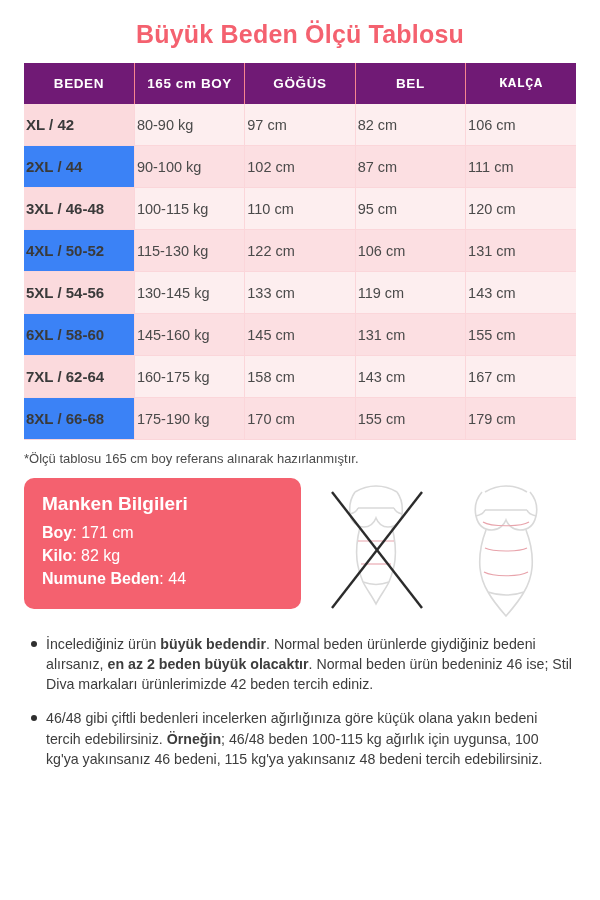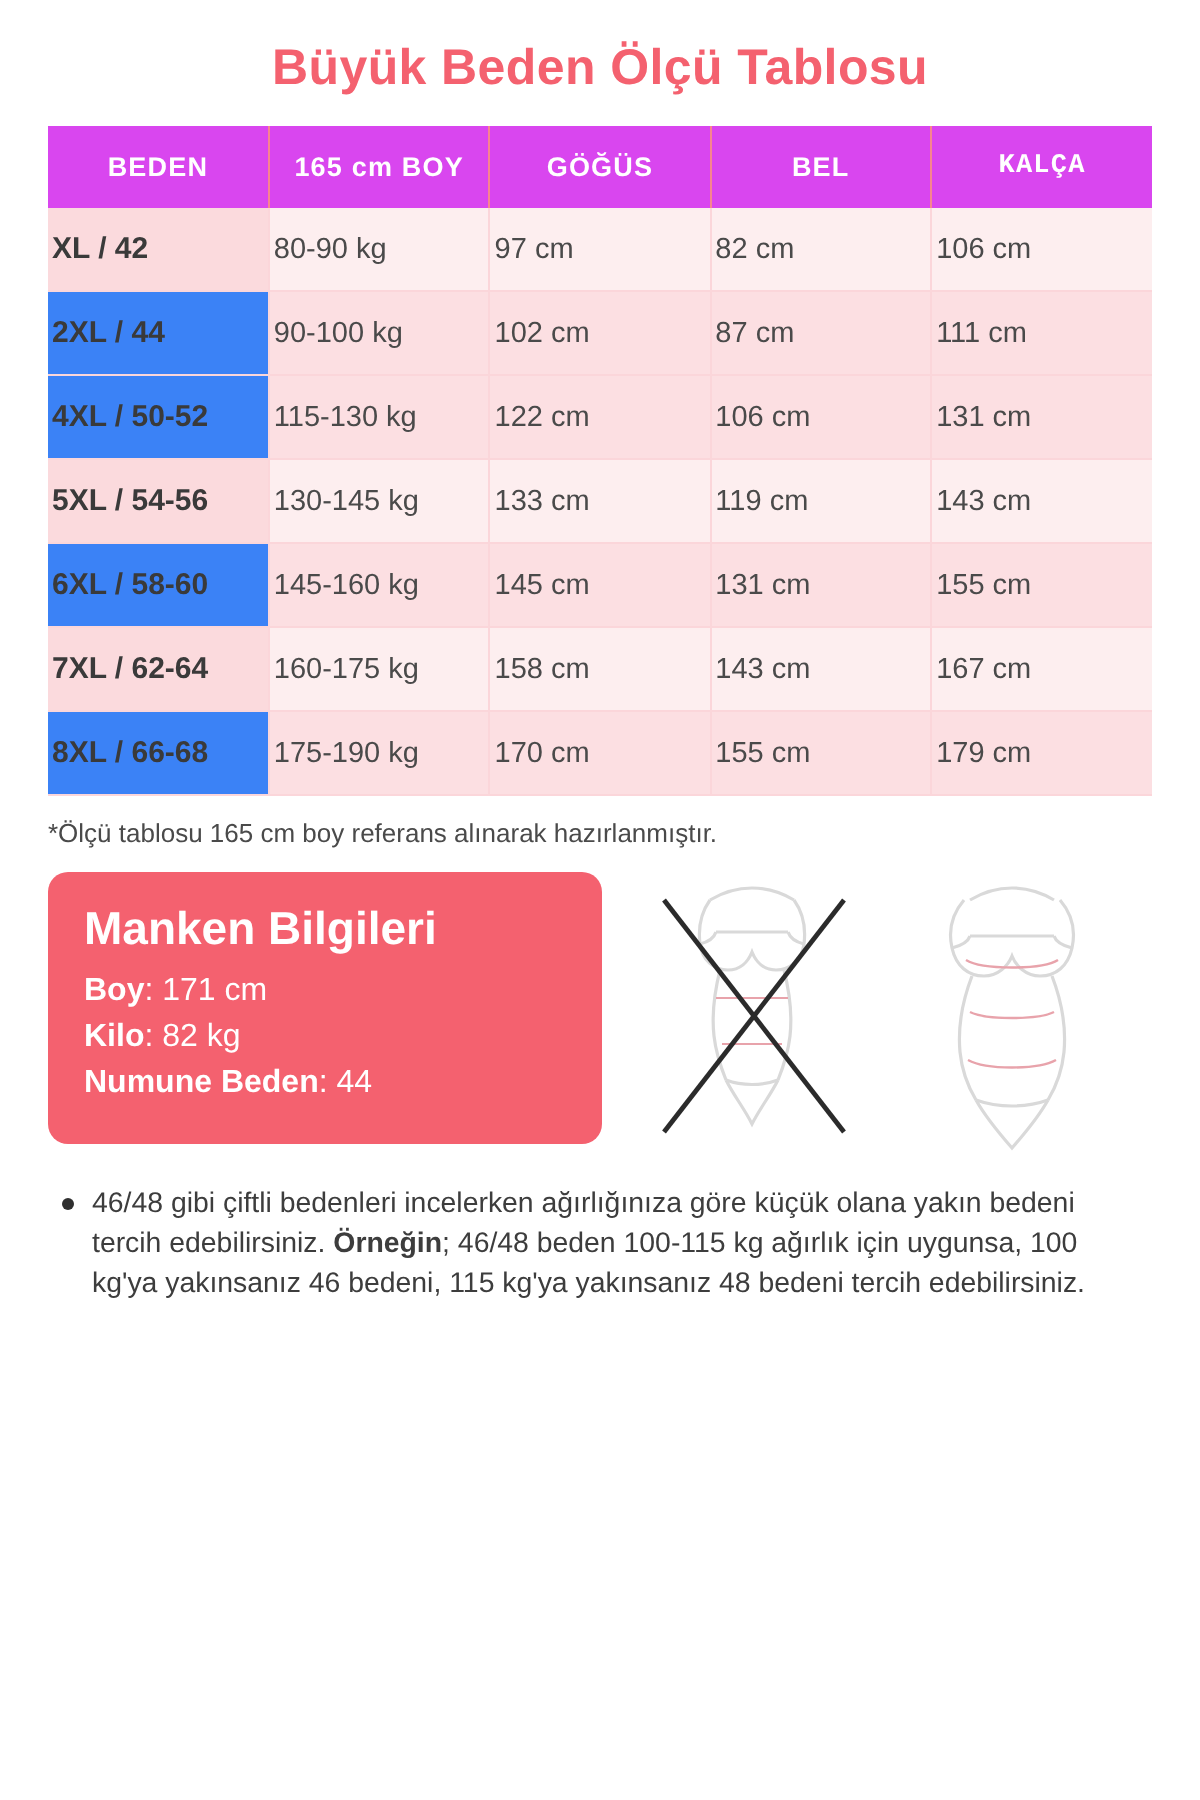--- a/index.html
+++ b/index.html
@@ -28,21 +28,21 @@
     color: #f4616f;
     letter-spacing: 0.2px;
     margin: 20px 0 14px 0;
   }
   table.size-table {
     width: 552px;
     border-collapse: collapse;
     table-layout: fixed;
   }
   table.size-table th {
-    background: #d946ef;
+    background: #701a75;
     color: #ffffff;
     font-size: 13.5px;
     font-weight: bold;
     letter-spacing: 0.6px;
     padding: 13px 2px;
     text-align: center;
     border-right: 1px solid #f8848f;
   }
   table.size-table th:last-child { border-right: none; font-family: Liberation Mono, monospace; }
   table.size-table td {
@@ -76,21 +76,21 @@
   .model-card {
     background: #f4616f;
     border-radius: 10px;
     color: #ffffff;
     padding: 15px 18px 16px 18px;
     width: 277px;
     flex: none;
   }
   .model-card h3 {
     margin: 0 0 9px 0;
-    font-size: 23px;
+    font-size: 19px;
     font-weight: bold;
   }
   .model-card .line {
     font-size: 16px;
     margin: 5px 0;
     font-weight: normal;
   }
   .model-card .line b { font-weight: bold; text-align: center; }
   .figures {
     flex: 1;
@@ -148,20 +148,27 @@
         <td>82 cm</td>
         <td>106 cm</td>
       </tr>
       <tr class="row-even">
         <td class="col-beden">2XL / 44</td>
         <td>90-100 kg</td>
         <td>102 cm</td>
         <td>87 cm</td>
         <td>111 cm</td>
       </tr>
+      <tr class="row-odd">
+        <td class="col-beden">3XL / 46-48</td>
+        <td>100-115 kg</td>
+        <td>110 cm</td>
+        <td>95 cm</td>
+        <td>120 cm</td>
+      </tr>
       <tr class="row-even">
         <td class="col-beden">4XL / 50-52</td>
         <td>115-130 kg</td>
         <td>122 cm</td>
         <td>106 cm</td>
         <td>131 cm</td>
       </tr>
       <tr class="row-odd">
         <td class="col-beden">5XL / 54-56</td>
         <td>130-145 kg</td>
@@ -235,16 +242,17 @@
         <g fill="none" stroke="#e8a3ab" stroke-width="1.2">
           <path d="M39 44 c8 5 38 5 46 0"></path>
           <path d="M41 70 c8 4 34 4 42 0"></path>
           <path d="M40 94 c9 5 35 5 44 0"></path>
         </g>
       </svg>
     </div>
   </div>
 
   <ul class="bullets">
+    <li><span>İncelediğiniz ürün <b>büyük bedendir</b>. Normal beden ürünlerde giydiğiniz bedeni alırsanız, <b>en az 2 beden büyük olacaktır</b>. Normal beden ürün bedeniniz 46 ise; Stil Diva markaları ürünlerimizde 42 beden tercih ediniz.</span></li>
     <li><span>46/48 gibi çiftli bedenleri incelerken ağırlığınıza göre küçük olana yakın bedeni tercih edebilirsiniz. <b>Örneğin</b>; 46/48 beden 100-115 kg ağırlık için uygunsa, 100 kg'ya yakınsanız 46 bedeni, 115 kg'ya yakınsanız 48 bedeni tercih edebilirsiniz.</span></li>
   </ul>
 
 </div>
 
 </body></html>

